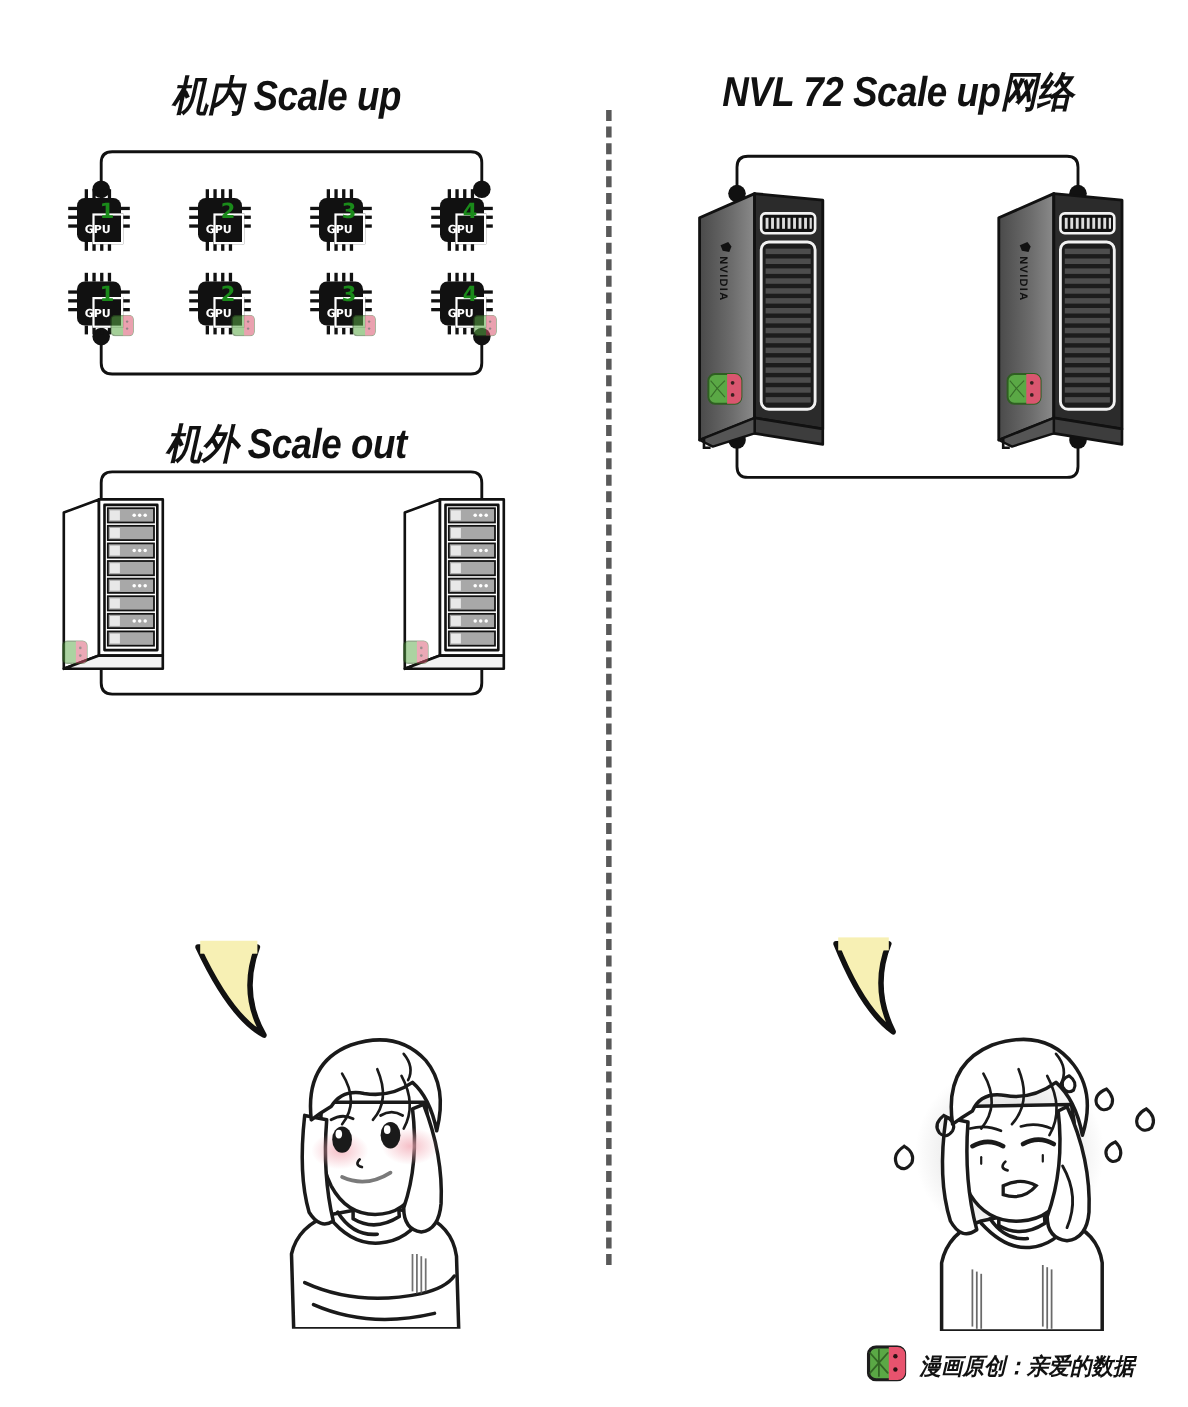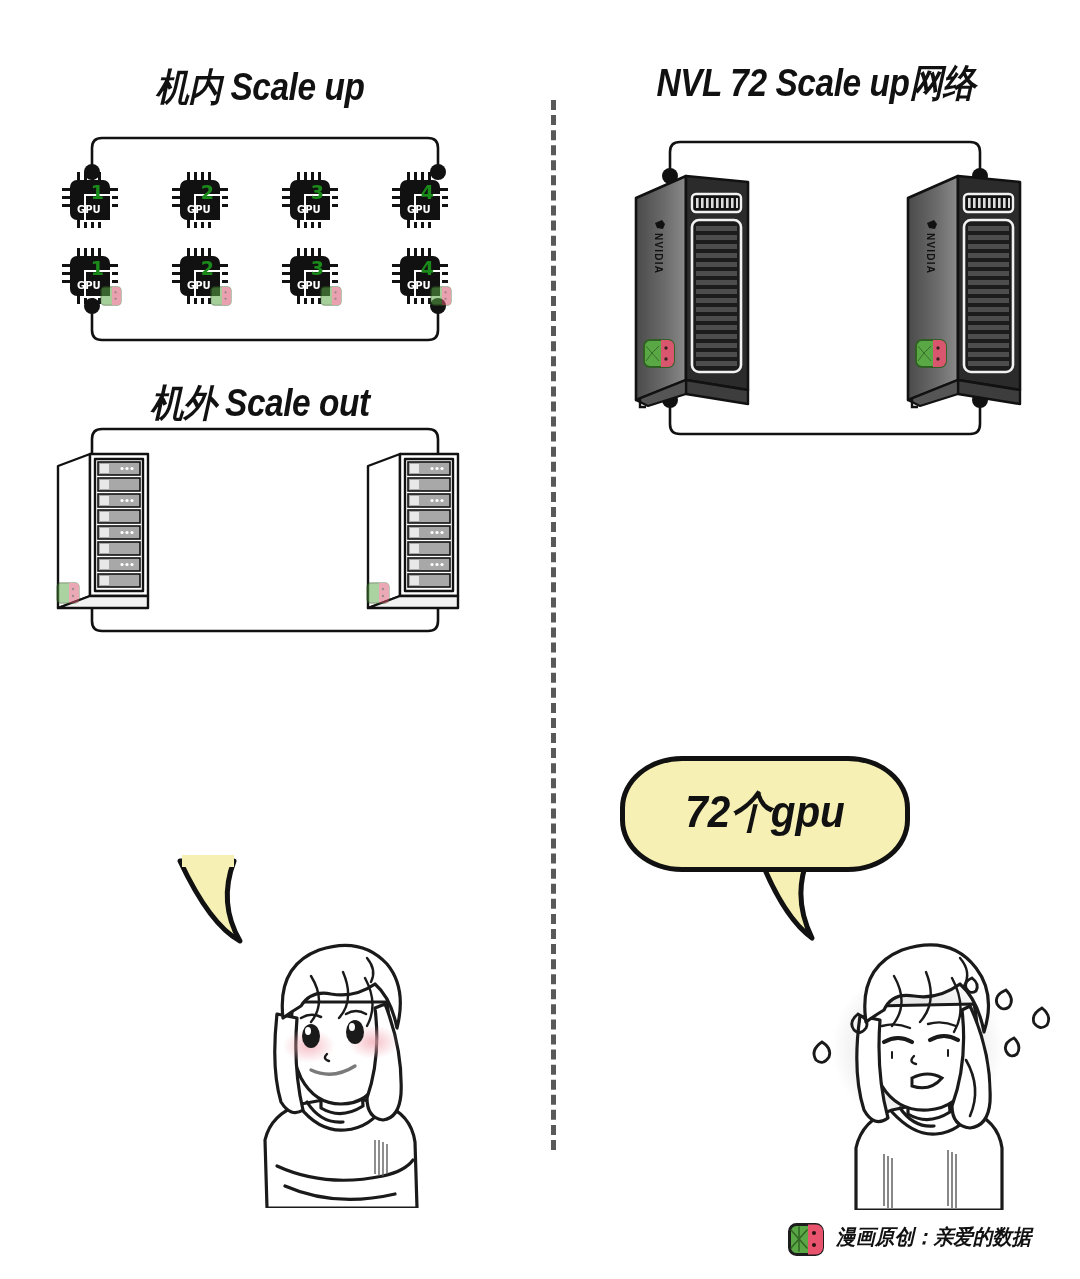--- a/index.html
+++ b/index.html
@@ -128,21 +128,21 @@
 
   
   .char { position: absolute; }
 
   
   #credit {
     position: absolute;
     left: 788px;
     top: 1223px;
     display: flex;
-    align-items: flex-start;
+    align-items: flex-end;
     gap: 12px;
   }
   #credit .ctext {
     font-size: 21px;
     font-weight: bold;
     font-style: italic;
     color: #111111;
     white-space: nowrap;
     transform: scaleX(0.93);
     transform-origin: left center;
@@ -636,23 +636,20 @@
 
   <svg class="abs" style="left:170px; top:855px;" width="140" height="90">
     <path d="M10 6 Q 40 70 70 86 Q 48 48 64 6 Z" fill="#f7f0b4" stroke="#111" stroke-width="5" stroke-linejoin="round"></path>
     <rect x="12" y="0" width="52" height="12" fill="#f7f0b4"></rect>
   </svg>
 
   <svg class="abs" style="left:750px; top:852px;" width="130" height="90">
     <path d="M10 6 Q 34 66 62 86 Q 42 46 58 6 Z" fill="#f7f0b4" stroke="#111" stroke-width="5" stroke-linejoin="round"></path>
     <rect x="12" y="0" width="46" height="12" fill="#f7f0b4"></rect>
   </svg>
-  <div class="bubble" style="left:620px; top:756px; width:290px; height:116px;">
-    <div class="txt" style="font-size:44px;">72个gpu</div>
-  </div>
 
   <svg class="char" style="left:215px; top:918px;" width="250" height="290" viewBox="0 0 250 290">
     <defs>
       <radialGradient id="blushL1" cx="50%" cy="50%" r="50%">
         <stop offset="0%" stop-color="#f2a9b4" stop-opacity="0.75"></stop>
         <stop offset="100%" stop-color="#f2a9b4" stop-opacity="0"></stop>
       </radialGradient>
     </defs>
     <g fill="#ffffff" stroke="#1a1a1a" stroke-width="3.2" stroke-linejoin="round" stroke-linecap="round">
 

